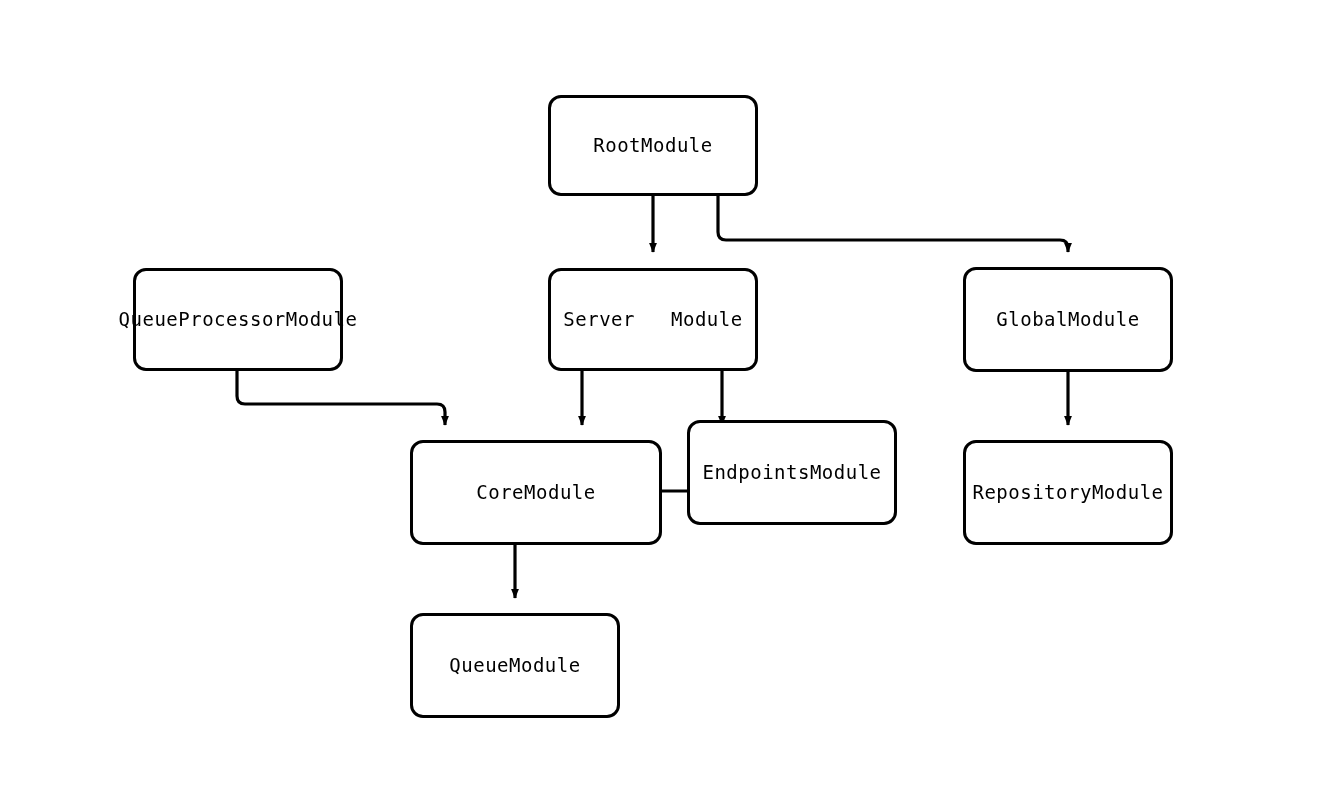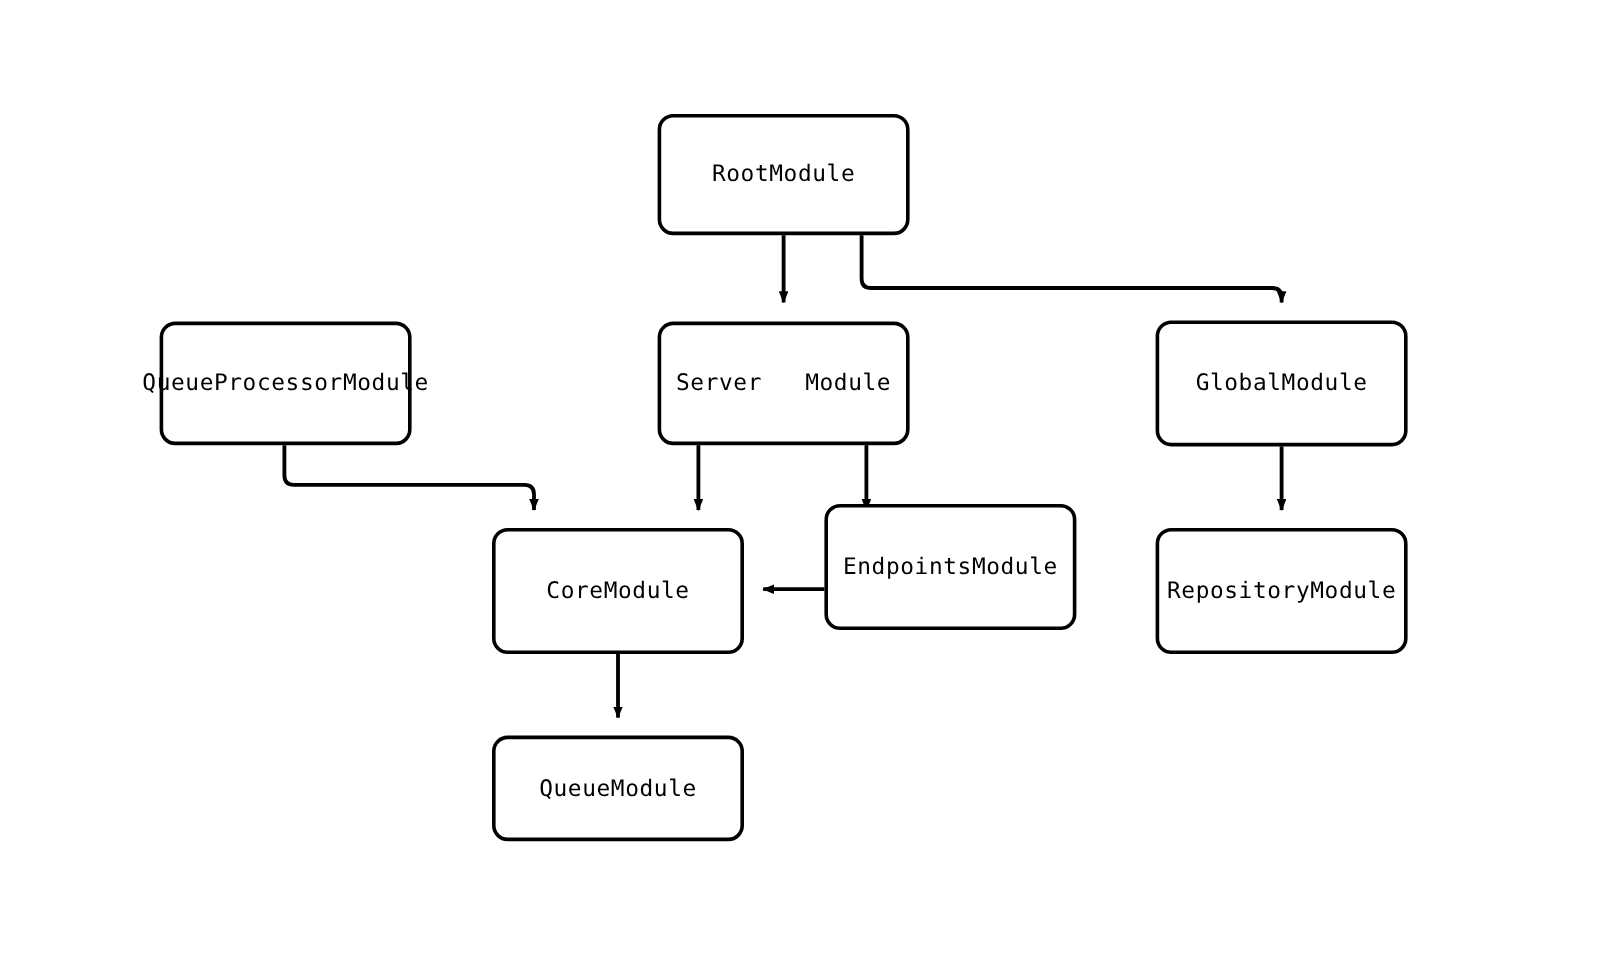--- a/index.html
+++ b/index.html
@@ -90,33 +90,33 @@
   <div class="node" style="left:548px; top:268px; width:210px; height:103px;gap:36px;">
     <div class="node-line">Server</div>
     <div class="node-line">Module</div>
   </div>
 
   <div class="node" style="left:963px; top:267px; width:210px; height:105px;">
     <div class="node-line">Global</div>
     <div class="node-line">Module</div>
   </div>
 
-  <div class="node" style="left:410px; top:440px; width:210px; height:105px;">
+  <div class="node" style="left:410px; top:440px; width:252px; height:105px;">
     <div class="node-line">Core</div>
     <div class="node-line">Module</div>
   </div>
 
   <div class="node" style="left:687px; top:420px; width:210px; height:105px;align-items:center;">
     <div class="node-line">Endpoints</div>
     <div class="node-line">Module</div>
   </div>
 
   <div class="node" style="left:963px; top:440px; width:210px; height:105px;align-items:center;">
     <div class="node-line">Repository</div>
     <div class="node-line">Module</div>
   </div>
 
-  <div class="node" style="left:410px; top:613px; width:210px; height:88px;">
+  <div class="node" style="left:410px; top:613px; width:210px; height:105px;">
     <div class="node-line">Queue</div>
     <div class="node-line">Module</div>
   </div>
 
 </div>
 
 </body></html>

